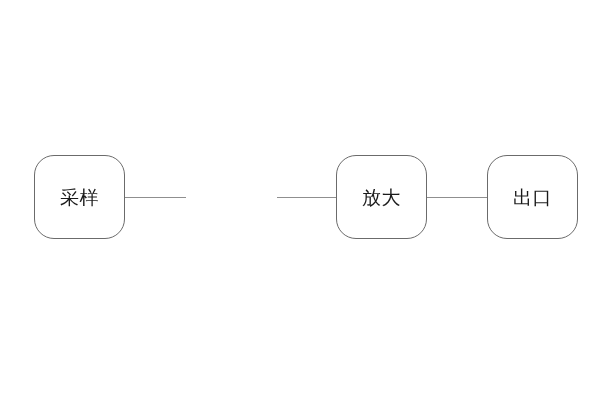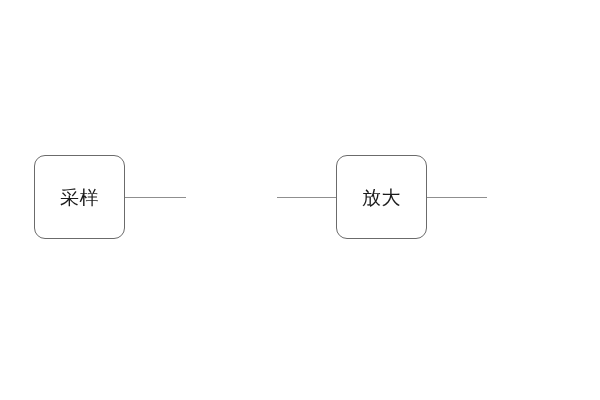--- a/index.html
+++ b/index.html
@@ -31,21 +31,21 @@
   }
 
   .node {
     position: absolute;
     top: 0;
     width: 91px;
     height: 84px;
     box-sizing: border-box;
     background: #ffffff;
     border: 1.4px solid #6b6b6b;
-    border-radius: 11px;
+    border-radius: 20px;
     display: flex;
     align-items: center;
     justify-content: center;
   }
 
   .node-label {
     font-family: "DejaVu Sans", "Liberation Sans", sans-serif;
     font-size: 19px;
     line-height: 1;
     letter-spacing: 0.5px;
@@ -83,15 +83,18 @@
 
     <div class="node node-0">
       <span class="node-label">采样</span>
     </div>
 
 
     <div class="node node-2">
       <span class="node-label">放大</span>
     </div>
 
+    <div class="node node-3">
+      <span class="node-label">出口</span>
+    </div>
 
   </div>
 </div>
 
 </body></html>

